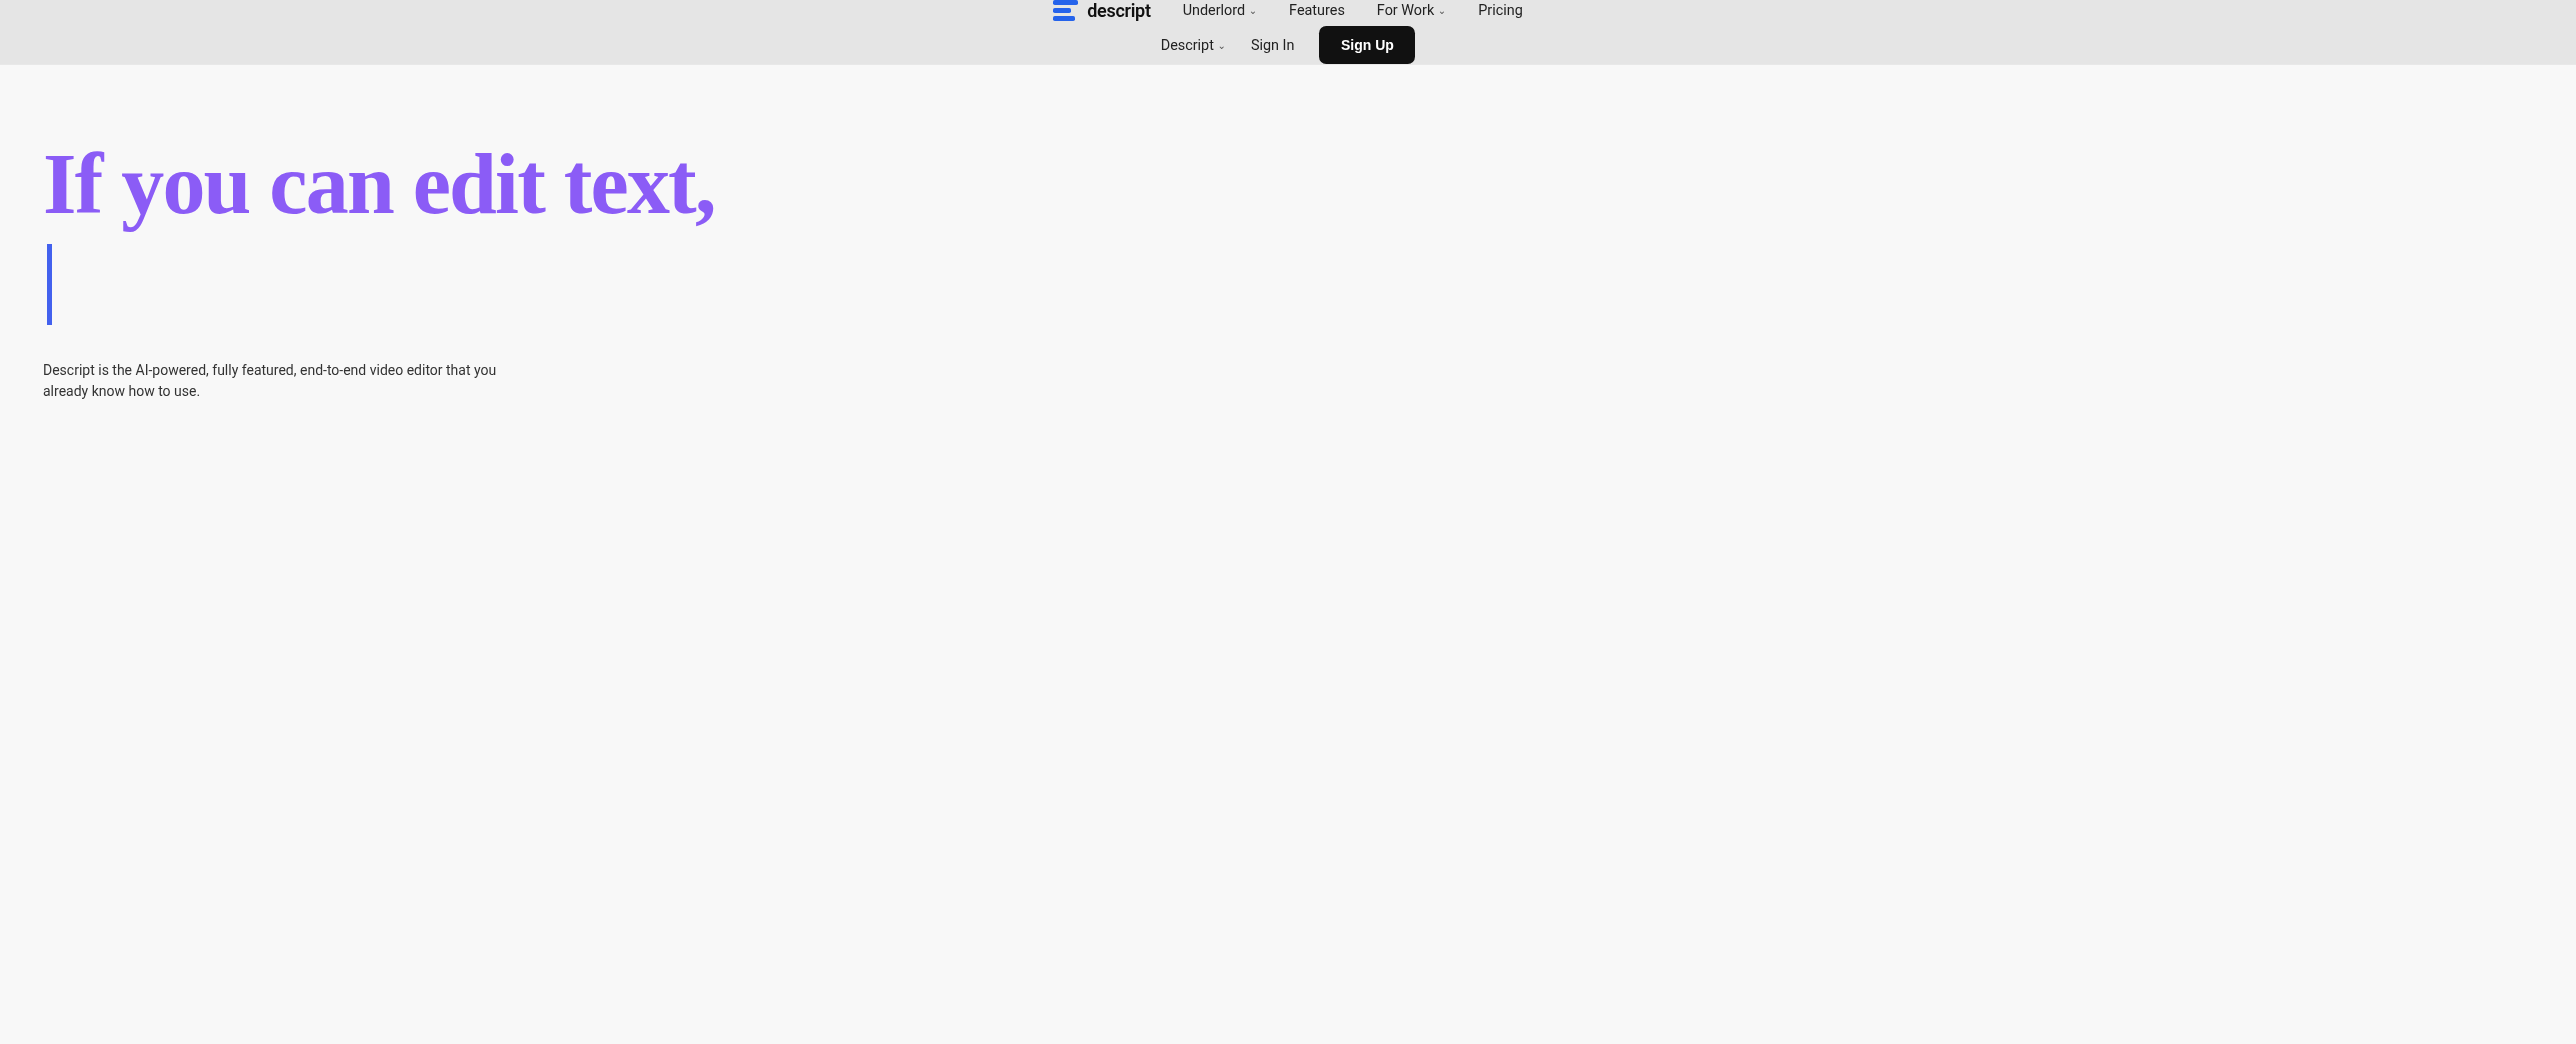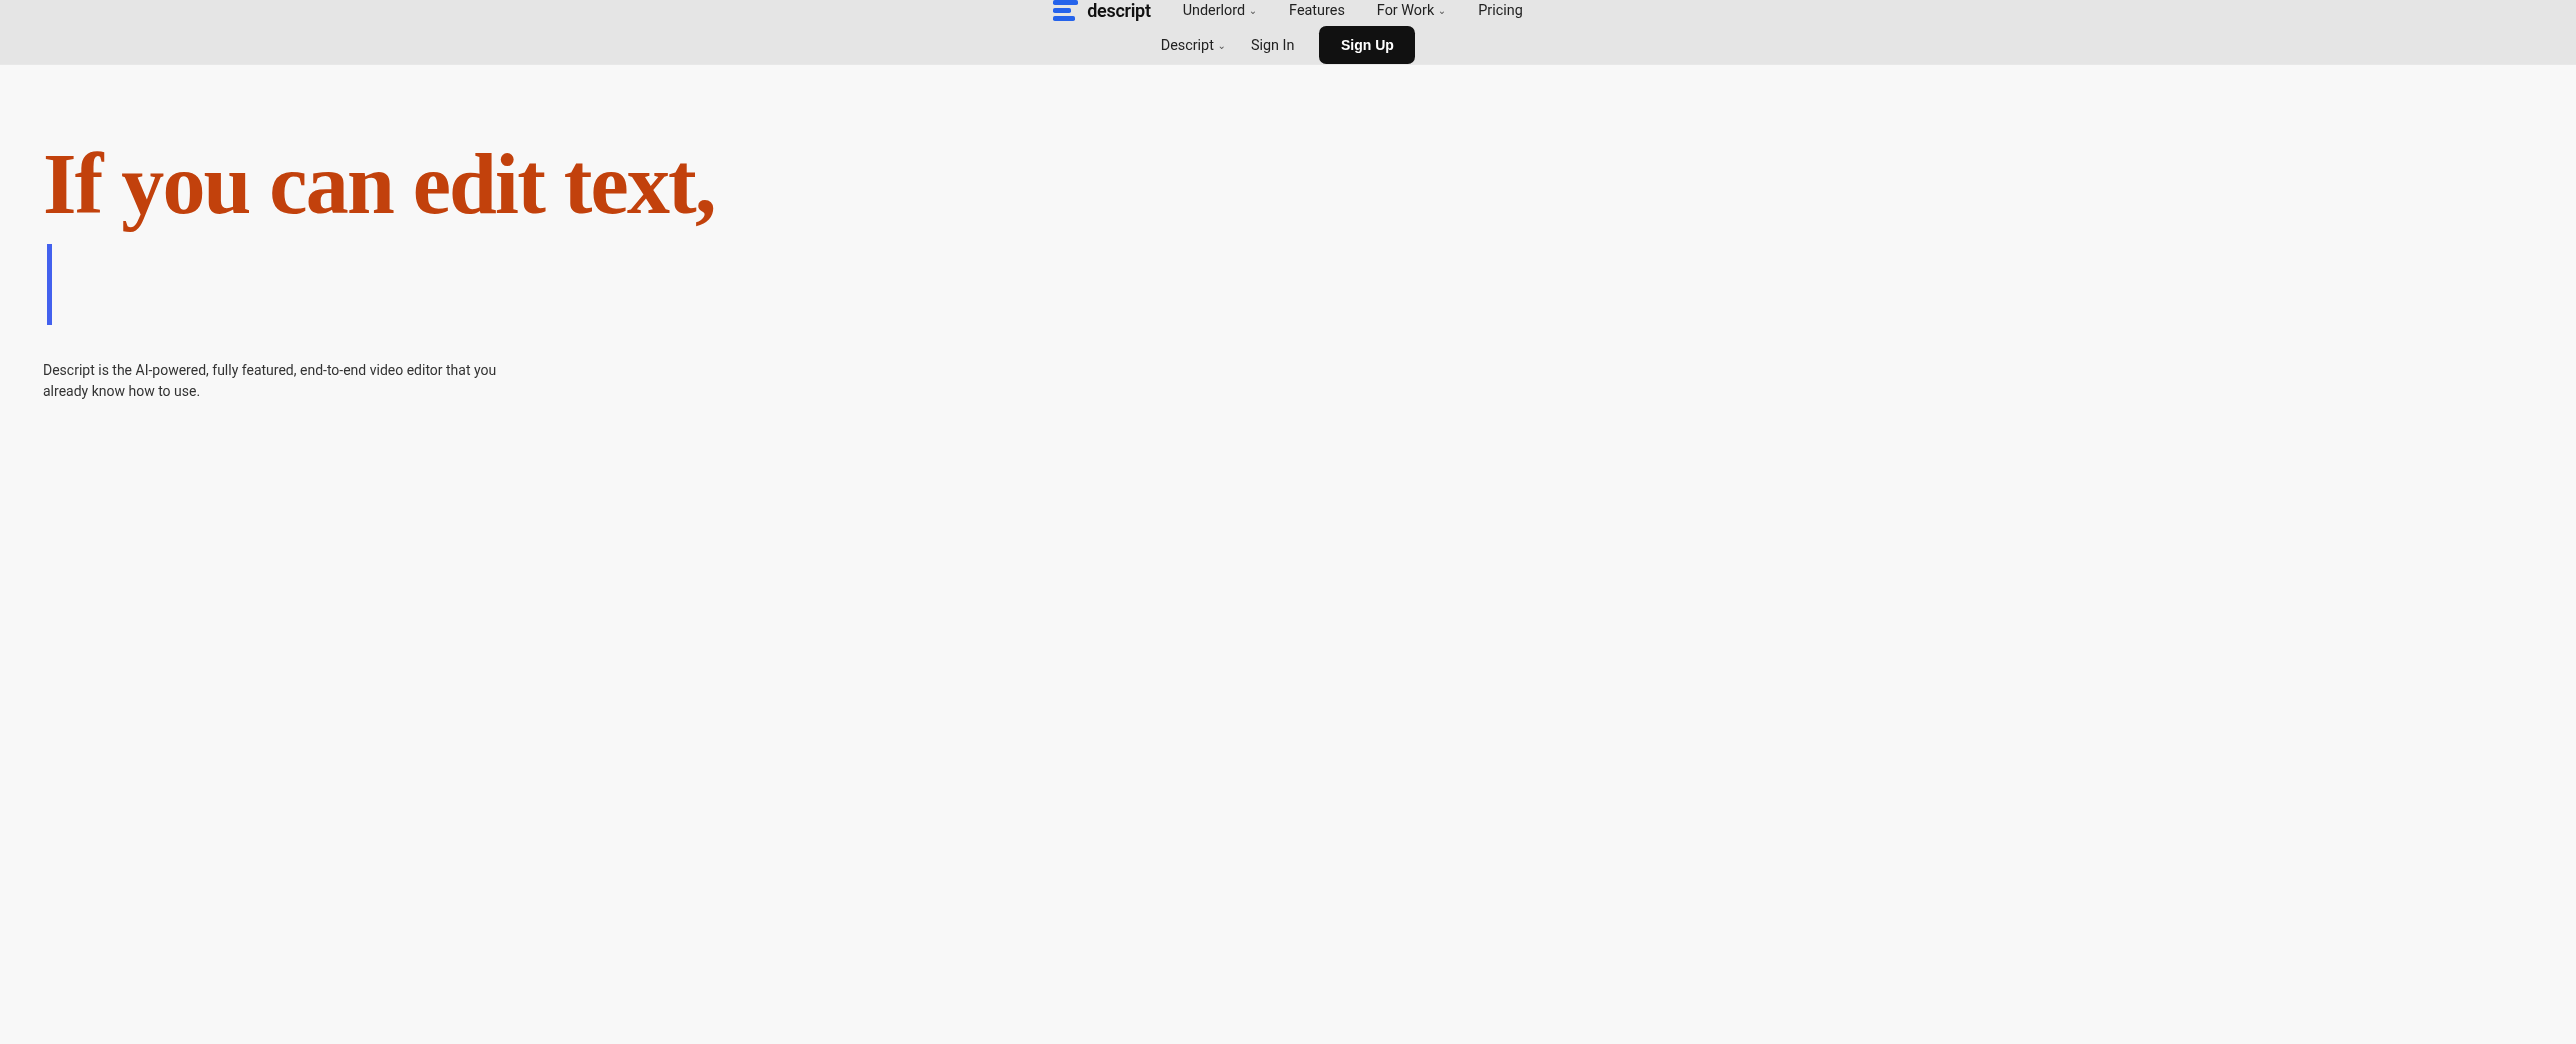--- a/index.html
+++ b/index.html
@@ -108,21 +108,21 @@
     .hero {
       padding: 72px 43px 54px 43px;
       max-width: 1257px;
     }
 
     .hero-headline {
       font-family: Georgia, 'Times New Roman', serif;
       font-size: 86px;
       font-weight: 700;
       line-height: 1.1;
-      color: #c2410c;
+      color: #8b5cf6;
       letter-spacing: -1.8px;
       margin-bottom: 32px;
     }
 
     .cursor-line {
       display: inline-block;
       width: 5.4px;
       height: 81px;
       background-color: #4361ee;
       vertical-align: middle;

